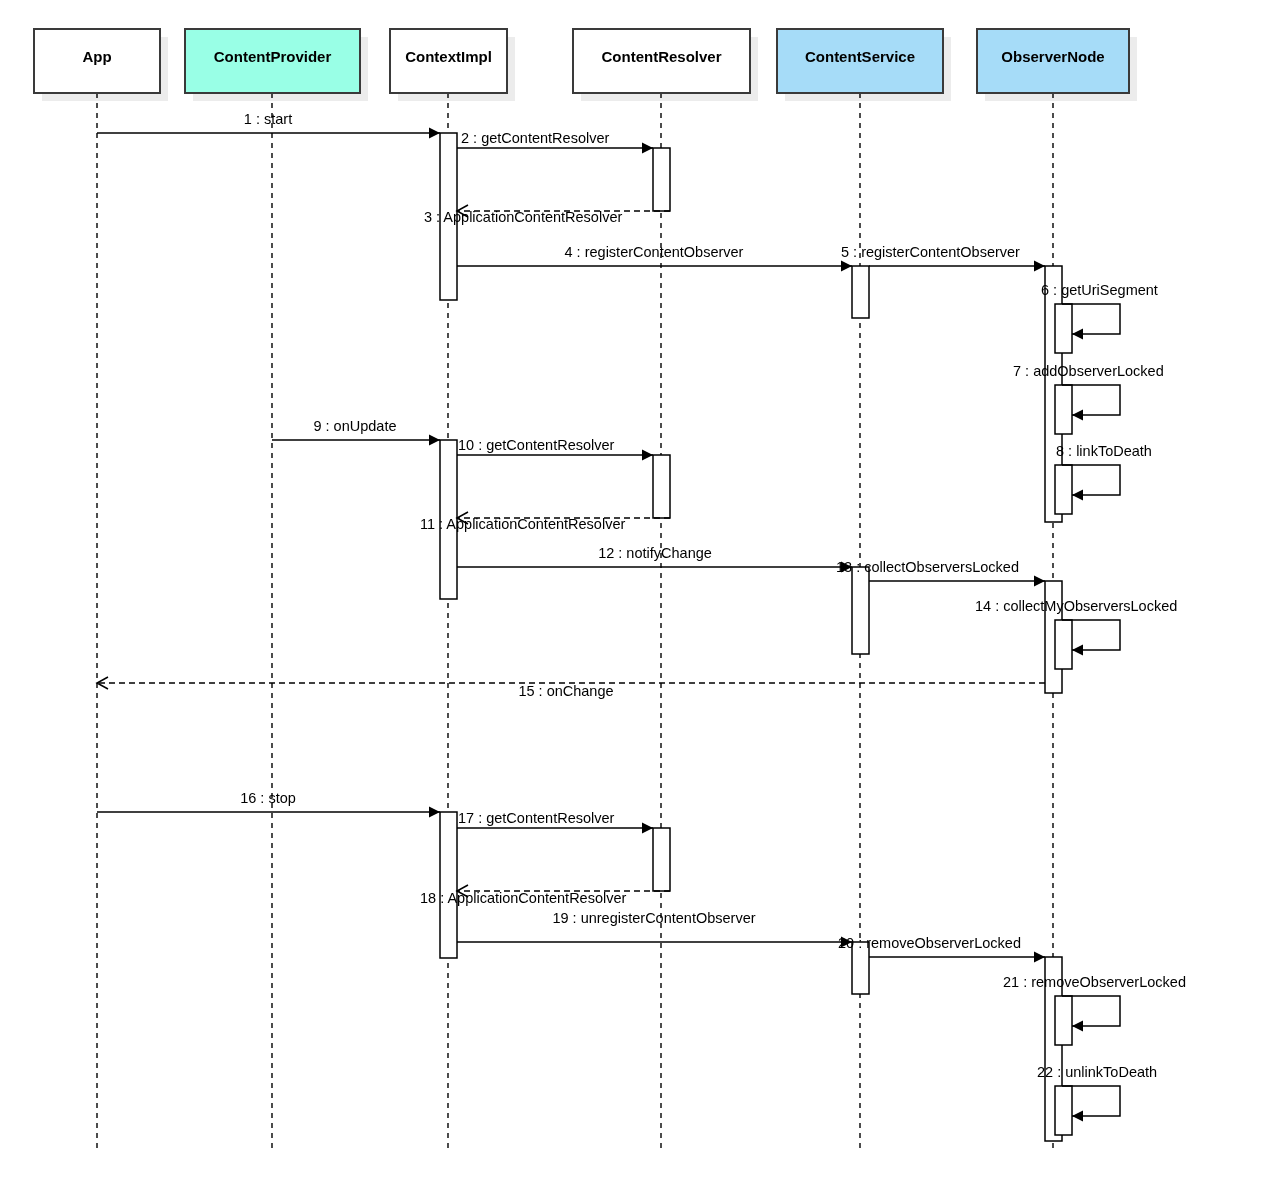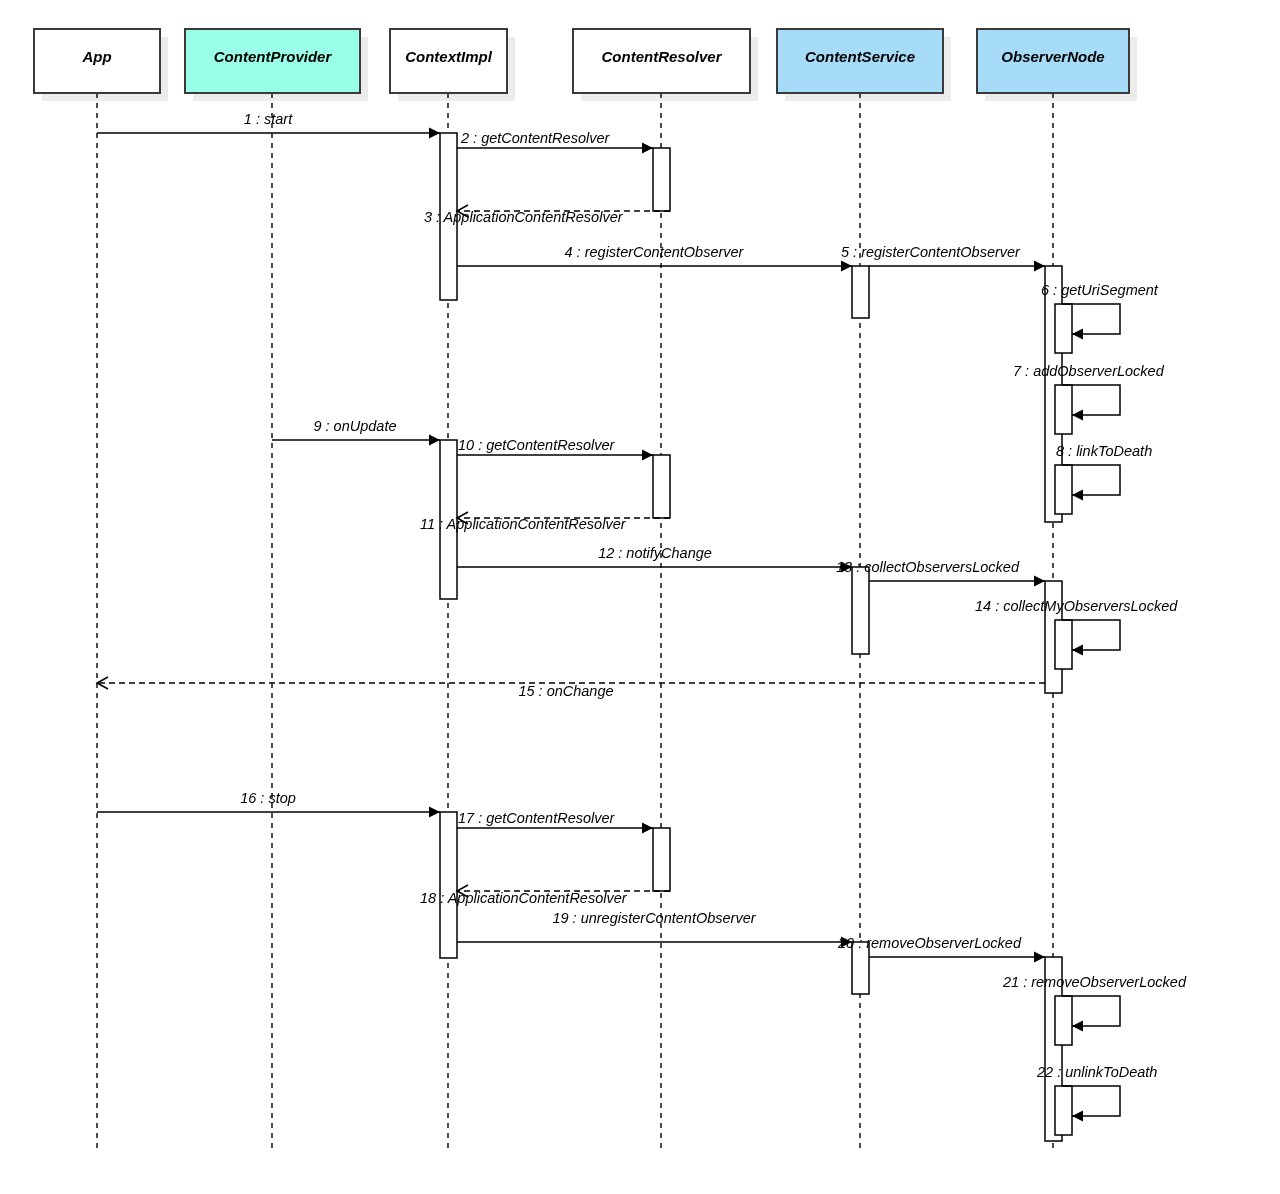--- a/index.html
+++ b/index.html
@@ -10,21 +10,20 @@
   body {
     width: 1280px;
     height: 1194px;
     font-family: "Liberation Sans", sans-serif;
     overflow: hidden;
   }
   #diagram-root {
     position: relative;
     width: 1280px;
     height: 1194px;
-    font-style: italic;
   }
   svg#seq {
     display: block;
     width: 1280px;
     height: 1194px;
   }
   .lifeline-title {
     font-family: "Liberation Sans", sans-serif;
     font-size: 15px;
     font-weight: bold;

